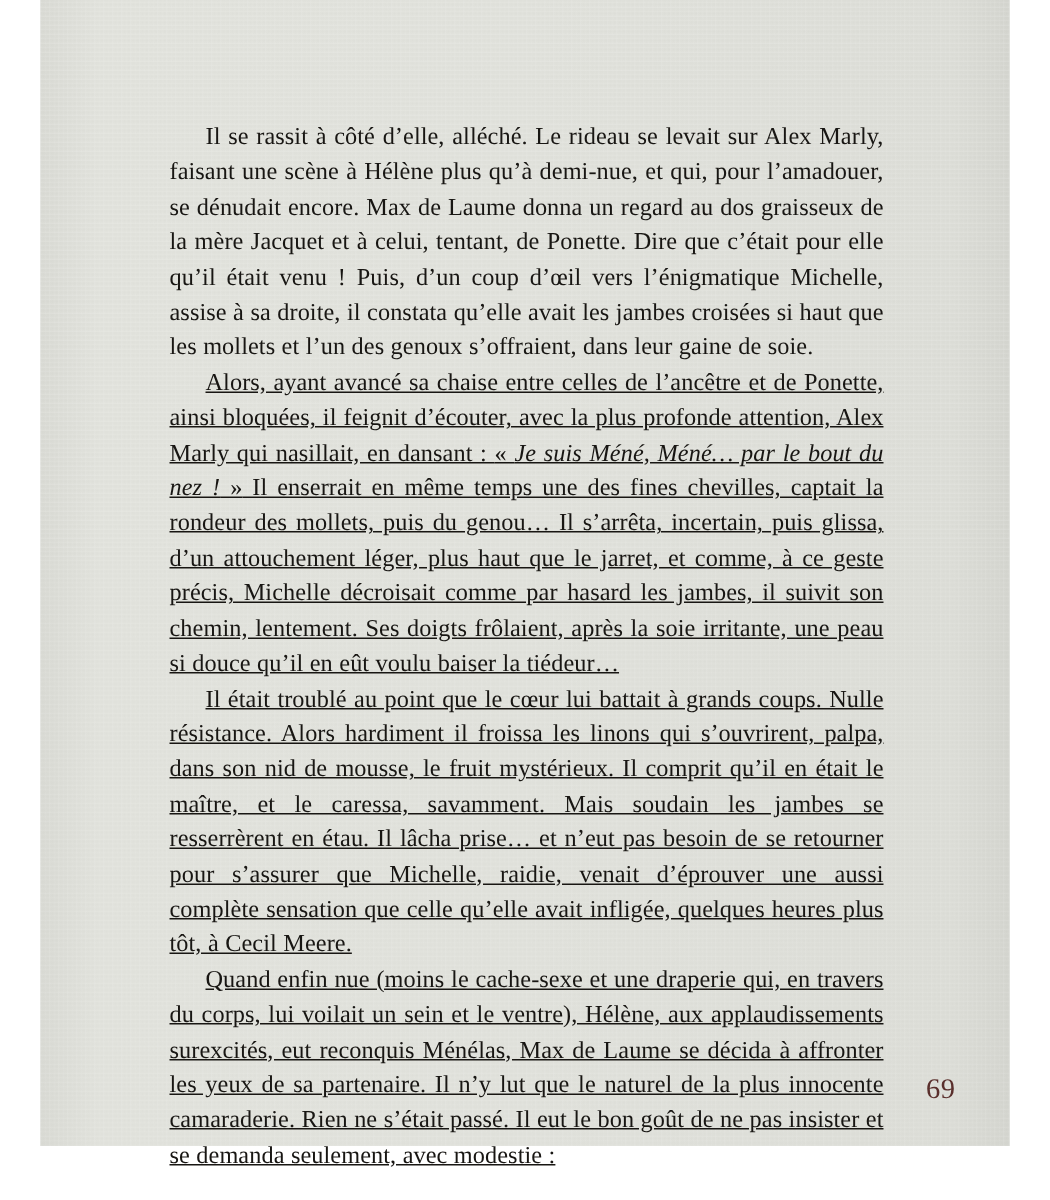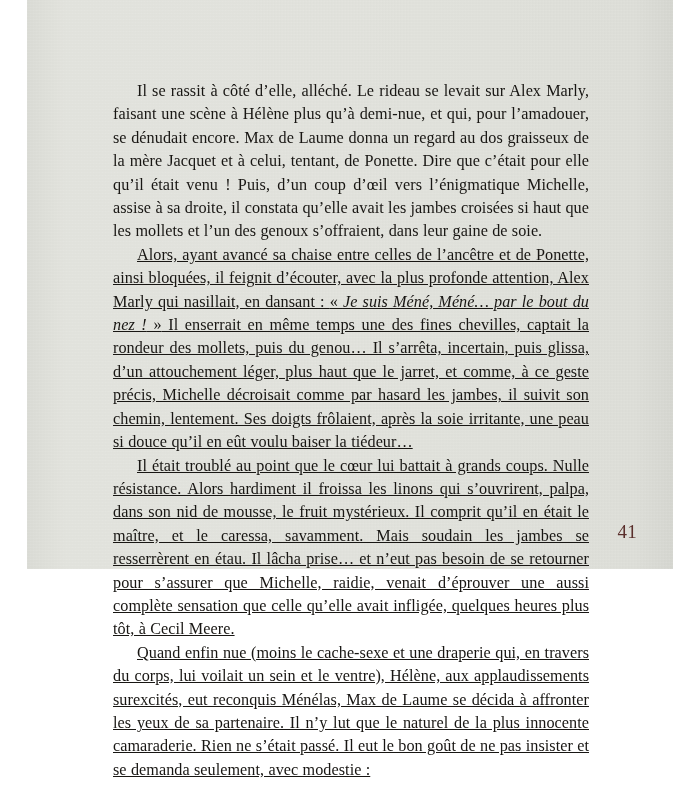--- a/index.html
+++ b/index.html
@@ -14,21 +14,21 @@
     background: #ffffff;
     overflow: hidden;
     font-family: "Liberation Serif", "DejaVu Serif", serif;
   }
   
   #paper {
     position: absolute;
     left: 27px;
     top: 0px;
     width: 646px;
-    height: 569px;
+    height: 764px;
     background: #dedfd9;
     background-image:
       linear-gradient(to right, #d9dad4 0%, #e1e2dc 6%, #e0e1db 50%, #dcddd7 94%, #d4d5cf 100%);
   }
   
   #grain {
     position: absolute;
     inset: 0;
     opacity: .30;
     background-image:
@@ -82,16 +82,16 @@
       <p class="para">Il se rassit à côté d’elle, alléché. Le rideau se levait sur Alex Marly, faisant une scène à Hélène plus qu’à demi-nue, et qui, pour l’amadouer, se dénudait encore. Max de Laume donna un regard au dos graisseux de la mère Jacquet et à celui, tentant, de Ponette. Dire que c’était pour elle qu’il était venu ! Puis, d’un coup d’œil vers l’énigmatique Michelle, assise à sa droite, il constata qu’elle avait les jambes croisées si haut que les mollets et l’un des genoux s’offraient, dans leur gaine de soie.</p>
 
       <p class="para"><span>Alors, ayant avancé sa chaise entre celles de l’ancêtre et de Ponette, ainsi bloquées, il feignit d’écouter, avec la plus profonde attention, Alex Marly qui nasillait, en dansant : </span><span>« </span><span class="song">Je suis Méné, Méné… par le bout du nez !</span><span> »</span><span> Il enserrait en même temps une des fines chevilles, captait la rondeur des mollets, puis du genou… Il s’arrêta, incertain, puis glissa, d’un attouchement léger, plus haut que le jarret, et comme, à ce geste précis, Michelle décroisait comme par hasard les jambes, il suivit son chemin, lentement. Ses doigts frôlaient, après la soie irritante, une peau si douce qu’il en eût voulu baiser la tiédeur…</span></p>
 
       <p class="para">Il était troublé au point que le cœur lui battait à grands coups. Nulle résistance. Alors hardiment il froissa les linons qui s’ouvrirent, palpa, dans son nid de mousse, le fruit mystérieux. Il comprit qu’il en était le maître, et le caressa, savamment. Mais soudain les jambes se resserrèrent en étau. Il lâcha prise… et n’eut pas besoin de se retourner pour s’assurer que Michelle, raidie, venait d’éprouver une aussi complète sensation que celle qu’elle avait infligée, quelques heures plus tôt, à Cecil Meere.</p>
 
       <p class="para">Quand enfin nue (moins le cache-sexe et une draperie qui, en travers du corps, lui voilait un sein et le ventre), Hélène, aux applaudissements surexcités, eut reconquis Ménélas, Max de Laume se décida à affronter les yeux de sa partenaire. Il n’y lut que le naturel de la plus innocente camaraderie. Rien ne s’était passé. Il eut le bon goût de ne pas insister et se demanda seulement, avec modestie :</p>
 
     </div>
 
-    <div id="folio">41</div>
+    <div id="folio">69</div>
   </div>
 
 </div>
 
 </body></html>

